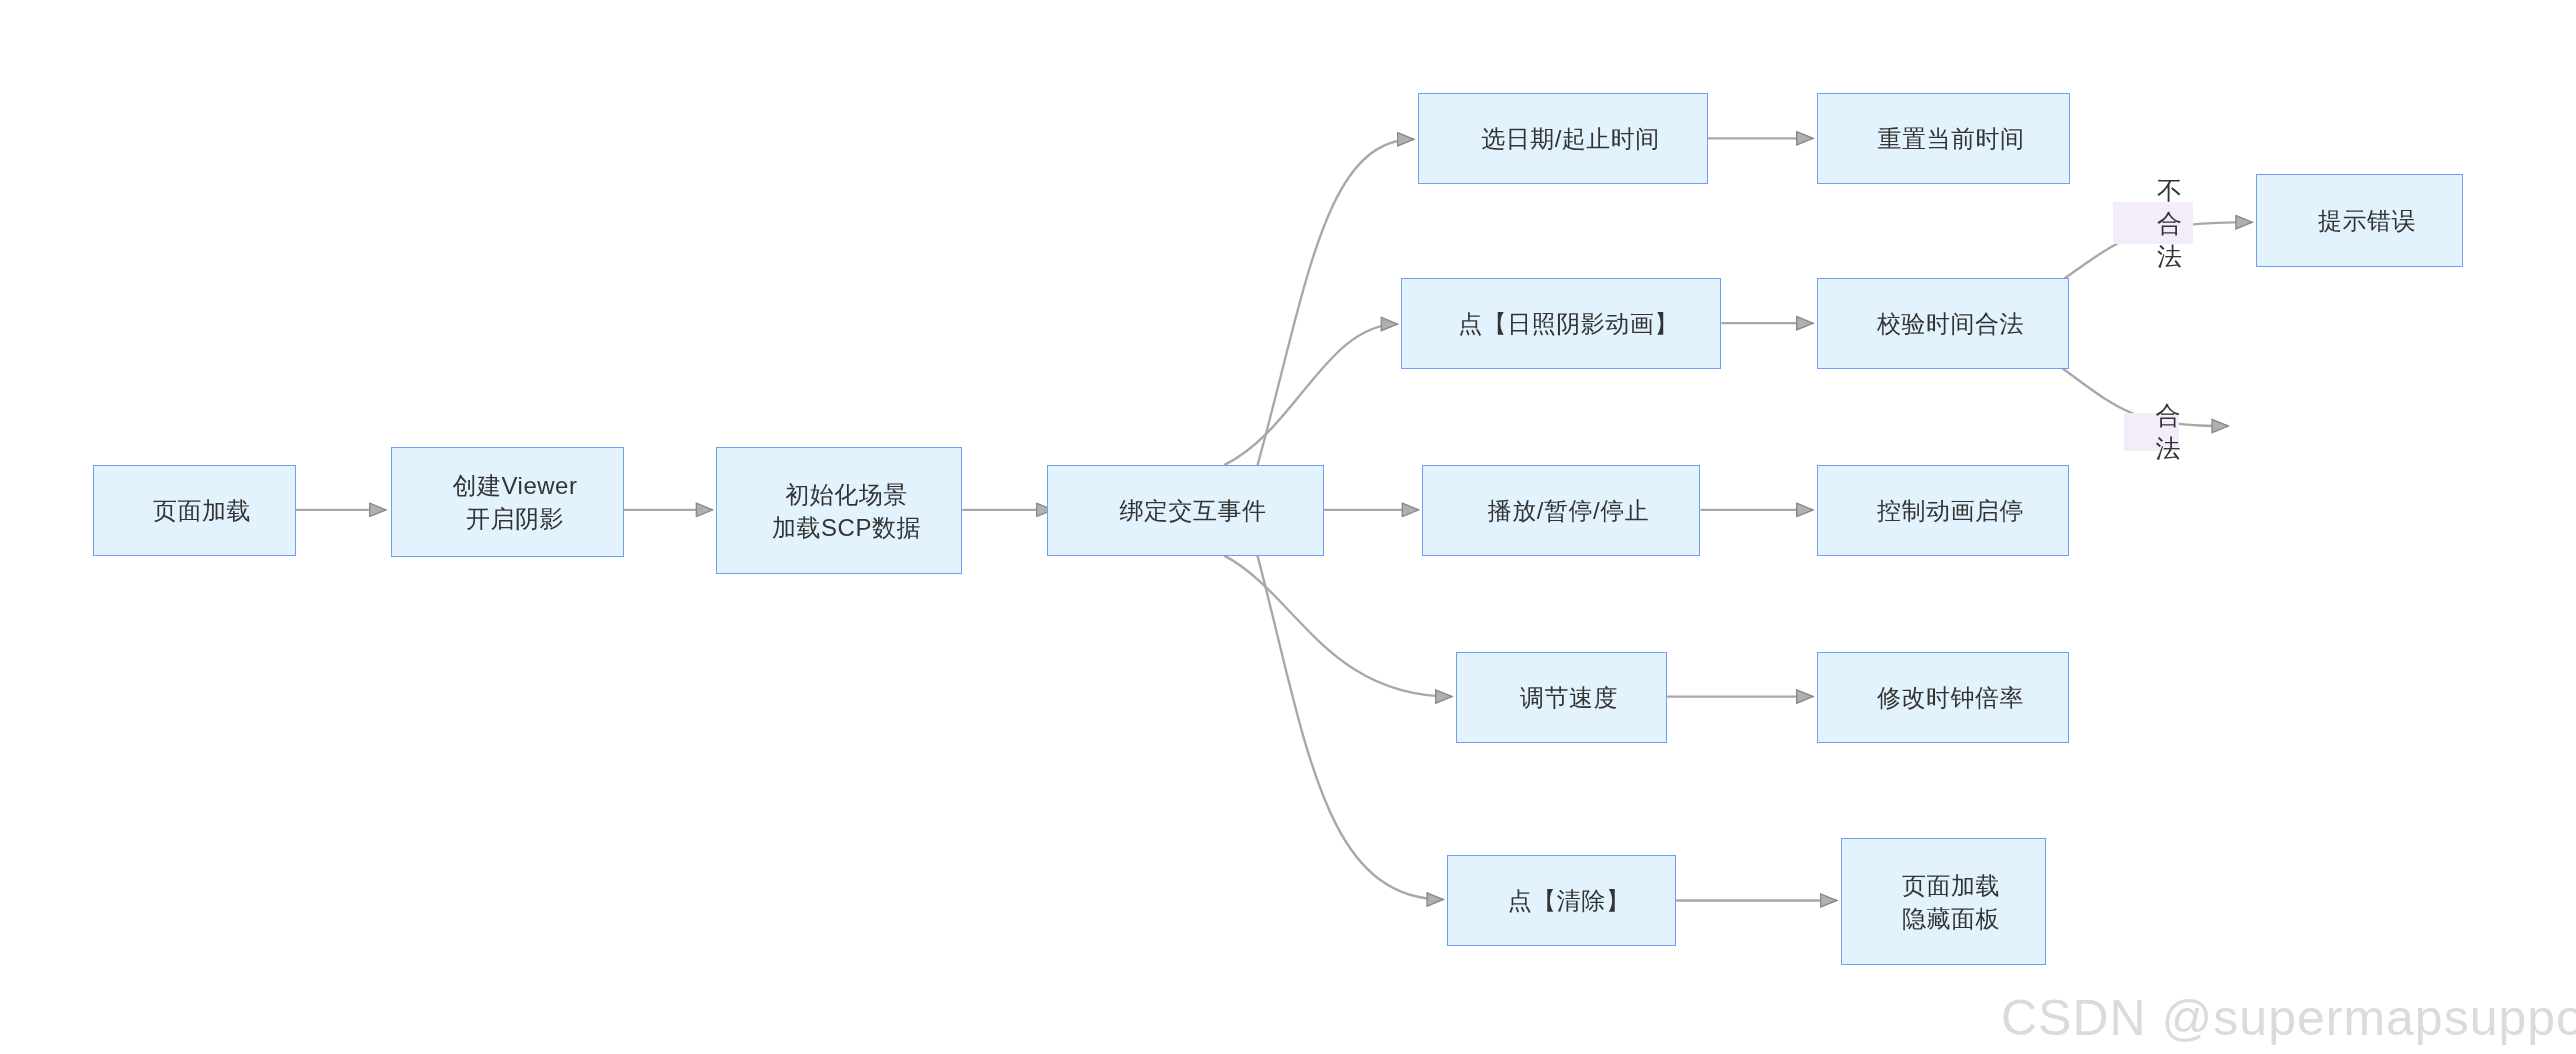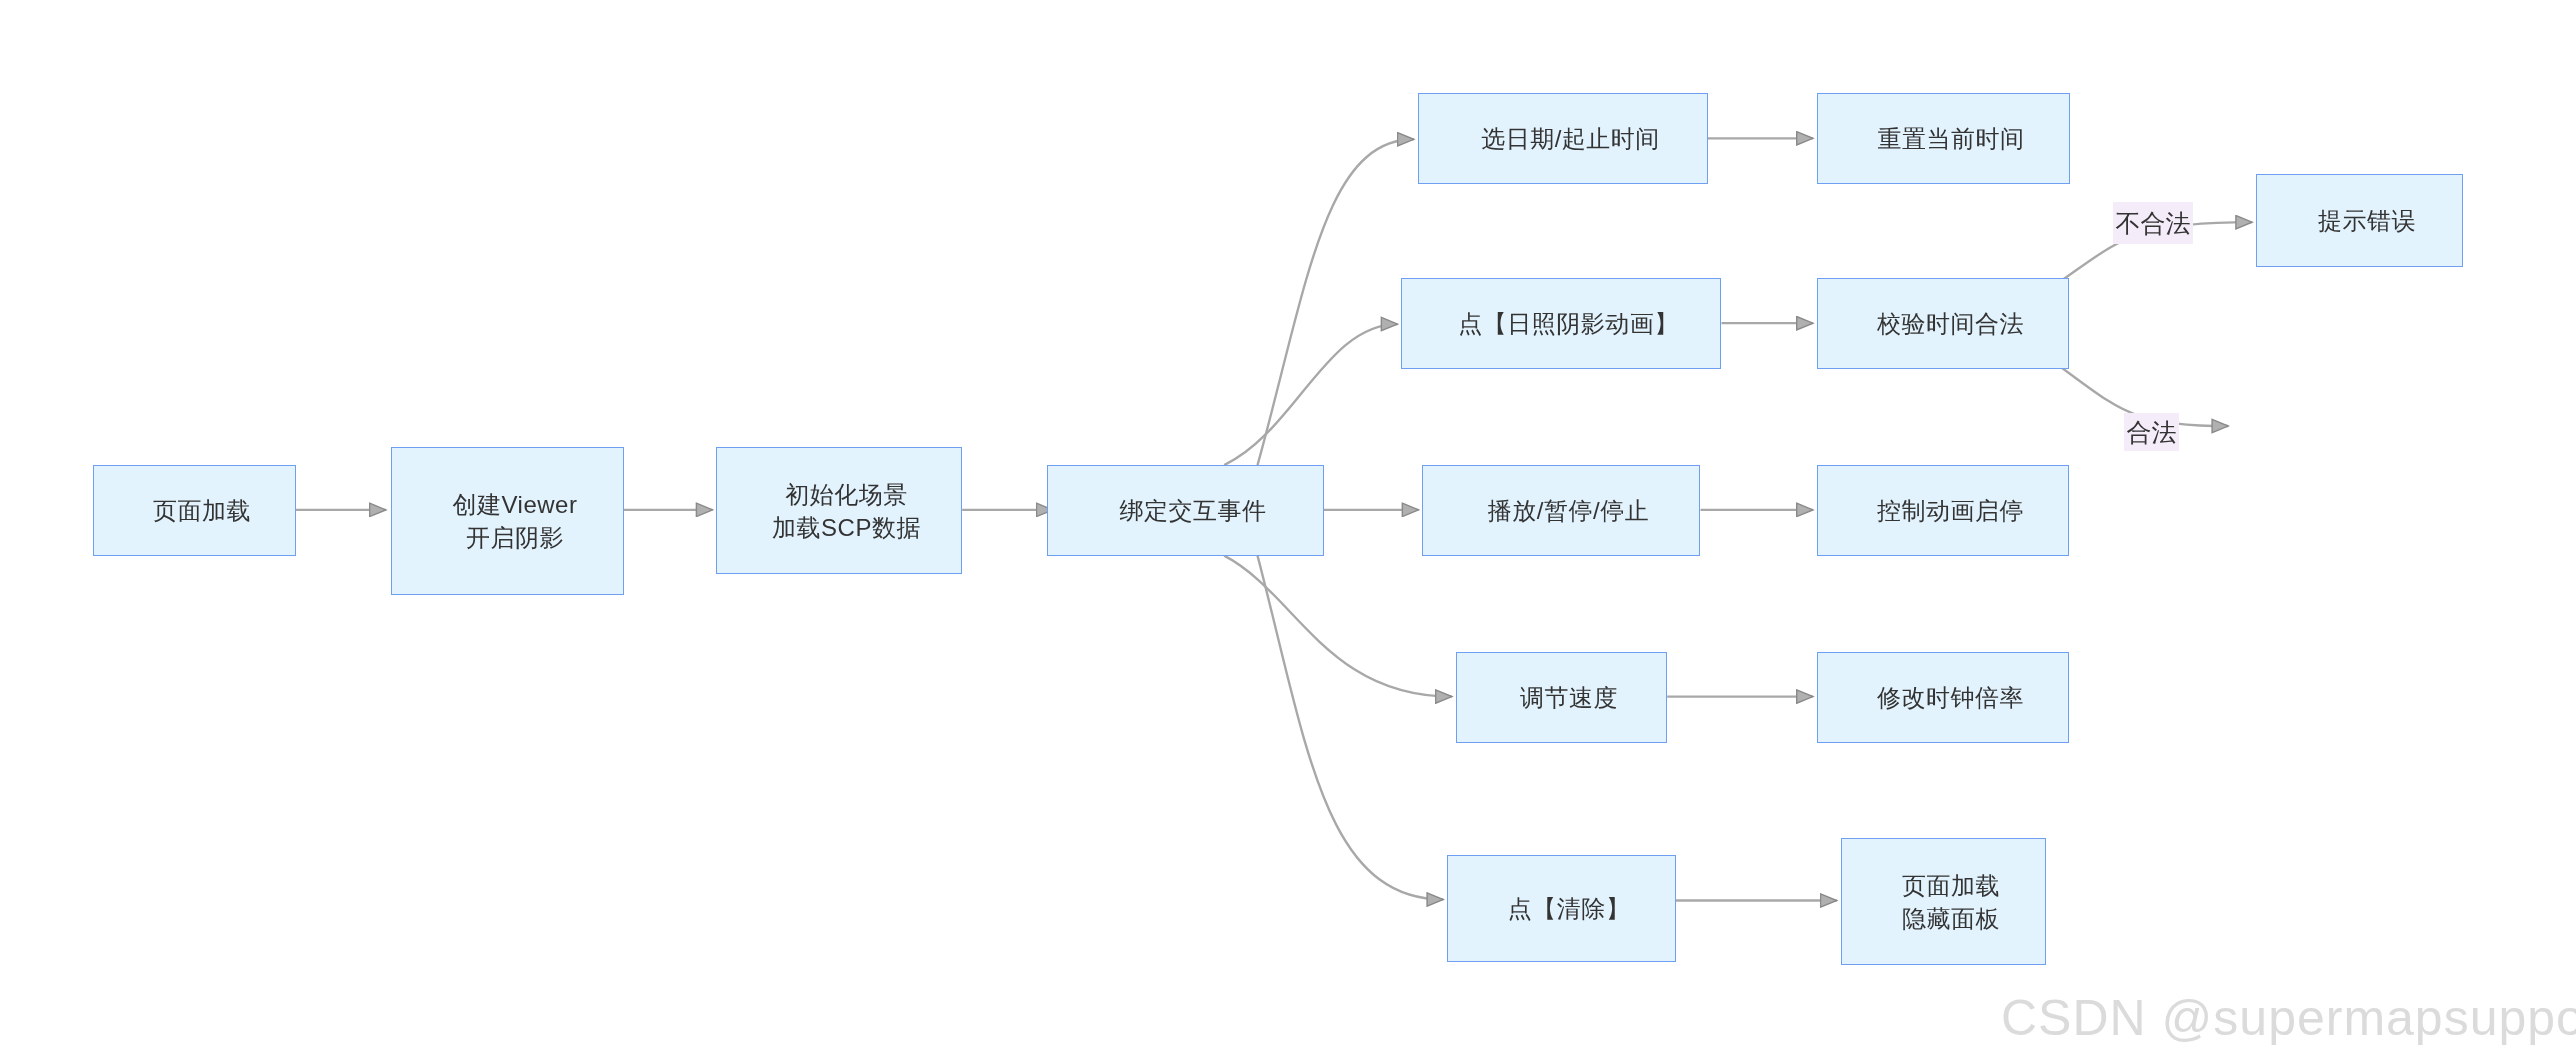--- a/index.html
+++ b/index.html
@@ -40,20 +40,21 @@
   .edge-label {
     position: absolute;
     box-sizing: border-box;
     background: var(--label-bg, #f5ecfa);
     color: var(--text, #333333);
     font-size: 25px;
     display: flex;
     align-items: center;
     justify-content: center;
     text-align: center;
+    padding-left: 33px;
   }
   .watermark {
     position: absolute;
     left: 2001px;
     top: 989px;
     font-size: 50px;
     letter-spacing: 1px;
     color: var(--watermark, #dbdbdb);
     text-shadow: 1.9px 1.9px 1.9px rgba(255,255,255,0.9);
     white-space: nowrap;
@@ -84,21 +85,21 @@
     <path class="edge" marker-end="url(#arrow)" d="M2163,385 C2225,430 2238,447 2339,447"></path>
     <path class="edge" marker-end="url(#arrow)" d="M1785,535 L1903,535"></path>
     <path class="edge" marker-end="url(#arrow)" d="M1750,731 L1903,731"></path>
     <path class="edge" marker-end="url(#arrow)" d="M1759,945 L1928,945"></path>
   </svg>
 
   <div class="node" style="left:93px;top:465px;width:203px;height:91px">
     <span>页面加载</span>
   </div>
 
-  <div class="node" style="left:391px;top:447px;width:233px;height:148px">
+  <div class="node" style="left:391px;top:447px;width:233px;height:110px">
     <span>创建Viewer</span>
     <span>开启阴影</span>
   </div>
 
   <div class="node" style="left:716px;top:447px;width:246px;height:127px">
     <span>初始化场景</span>
     <span>加载SCP数据</span>
   </div>
 
   <div class="node" style="left:1047px;top:465px;width:277px;height:91px">
@@ -135,21 +136,21 @@
   </div>
 
   <div class="node" style="left:1817px;top:652px;width:252px;height:91px">
     <span>修改时钟倍率</span>
   </div>
 
   <div class="node" style="left:1456px;top:652px;width:211px;height:91px">
     <span>调节速度</span>
   </div>
 
-  <div class="node" style="left:1447px;top:855px;width:229px;height:107px">
+  <div class="node" style="left:1447px;top:855px;width:229px;height:91px">
     <span>点【清除】</span>
   </div>
 
   <div class="node" style="left:1841px;top:838px;width:205px;height:127px">
     <span>页面加载</span>
     <span>隐藏面板</span>
   </div>
 
   <div class="edge-label" style="left:2113px;top:202px;width:80px;height:42px">不合法</div>
 

